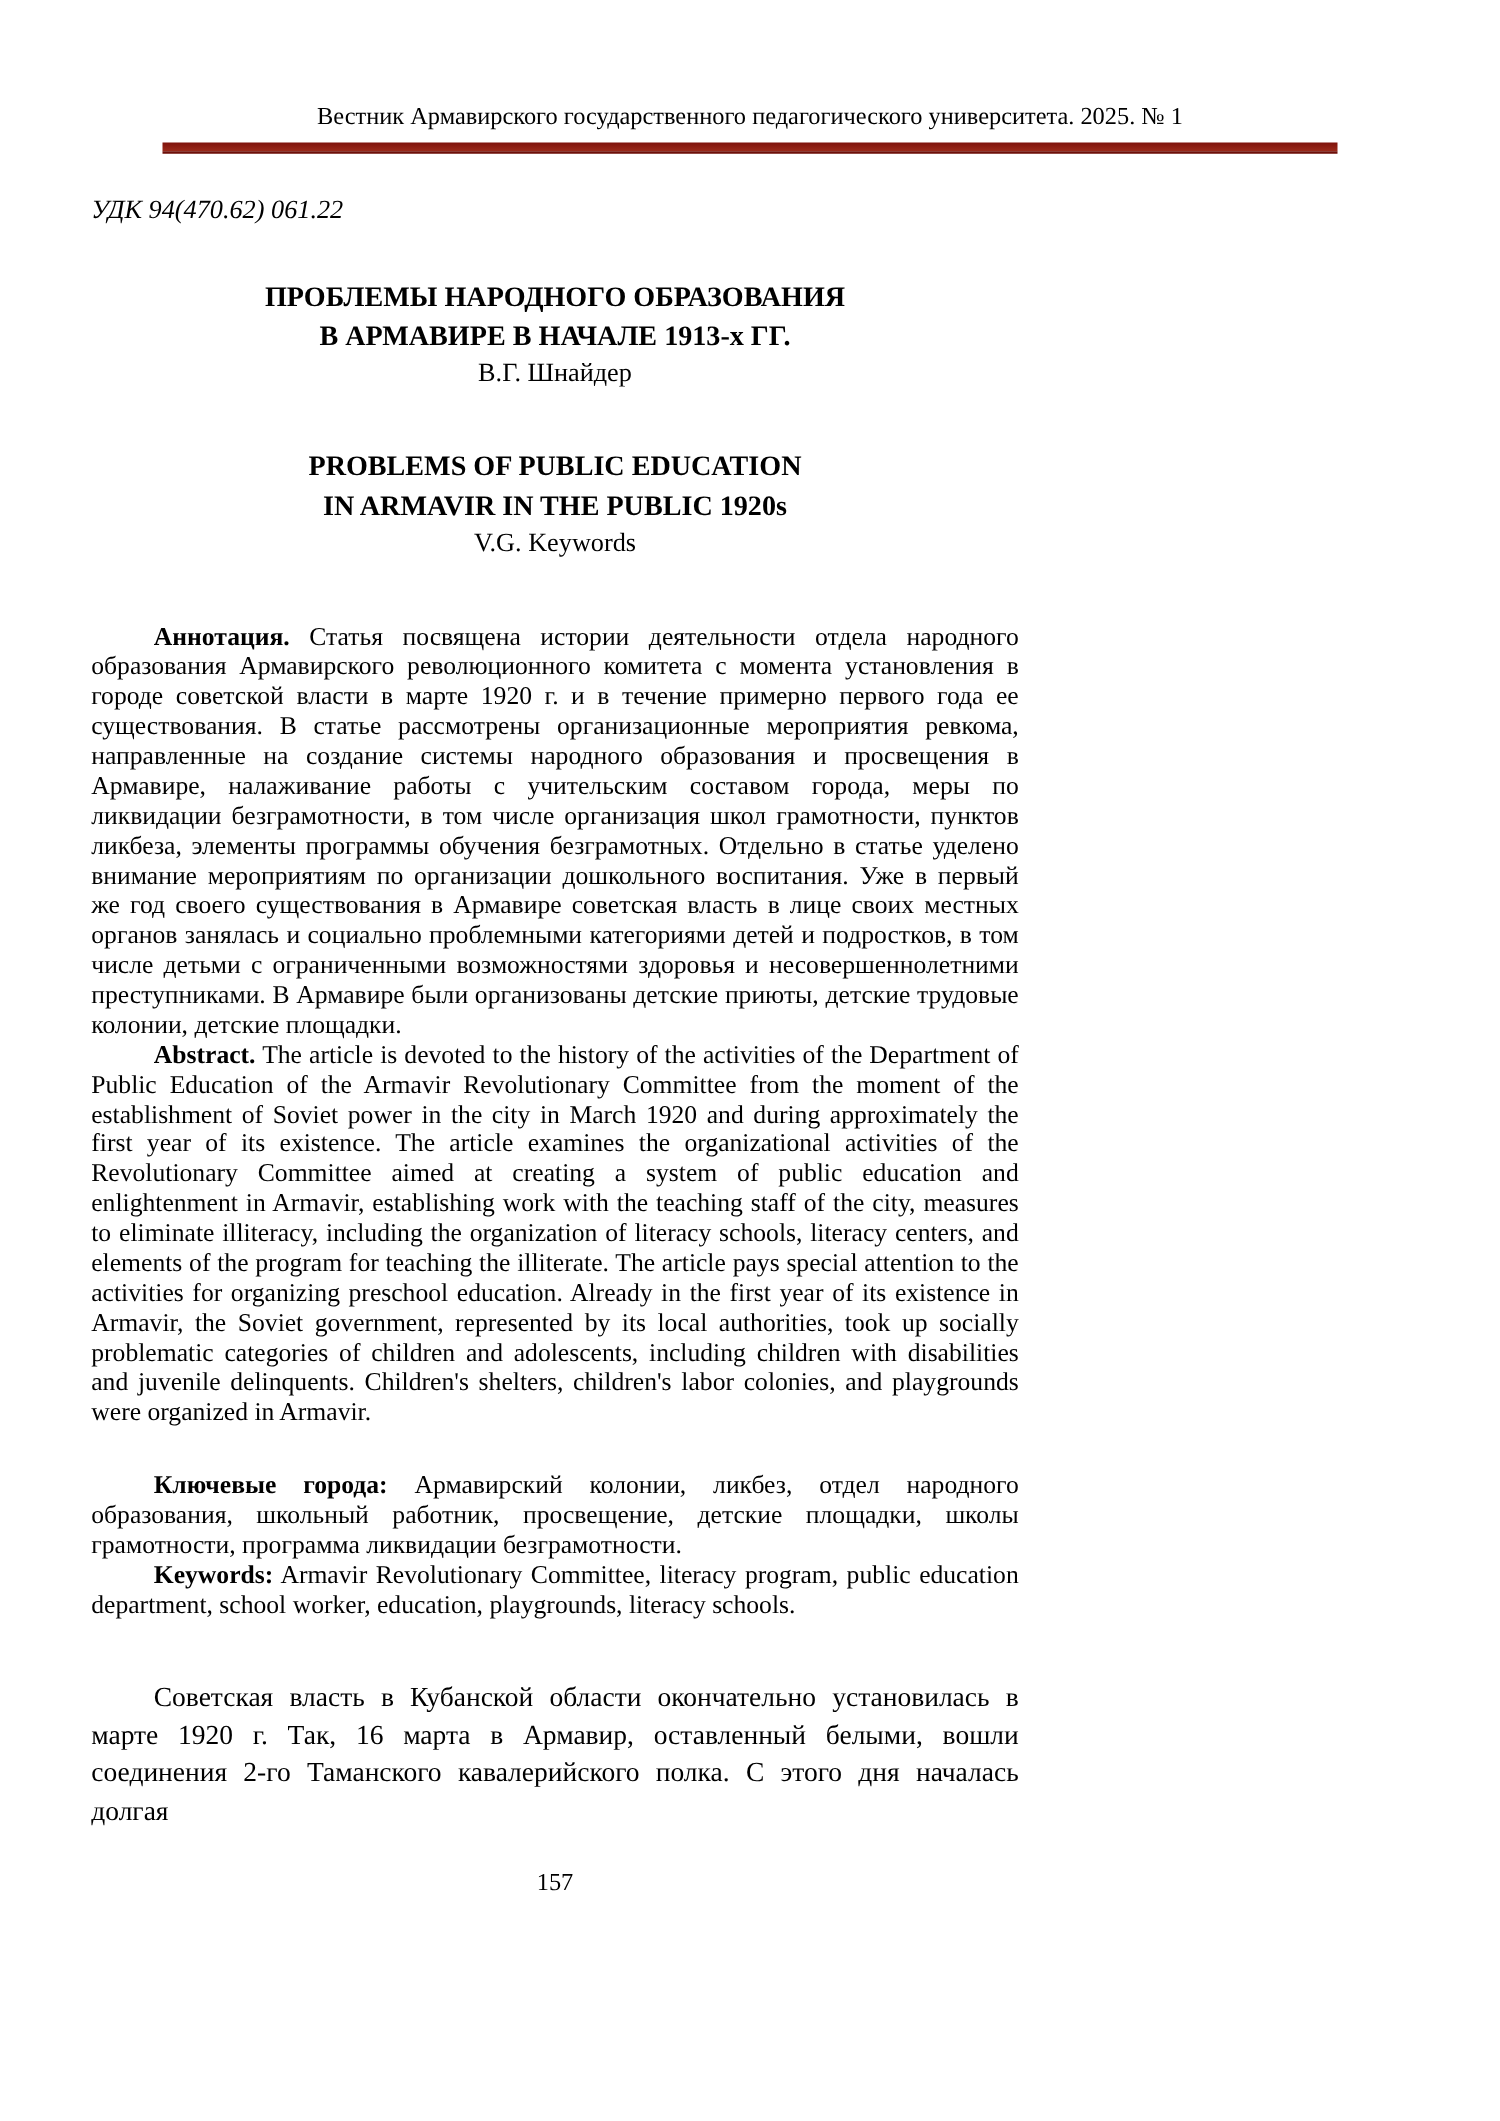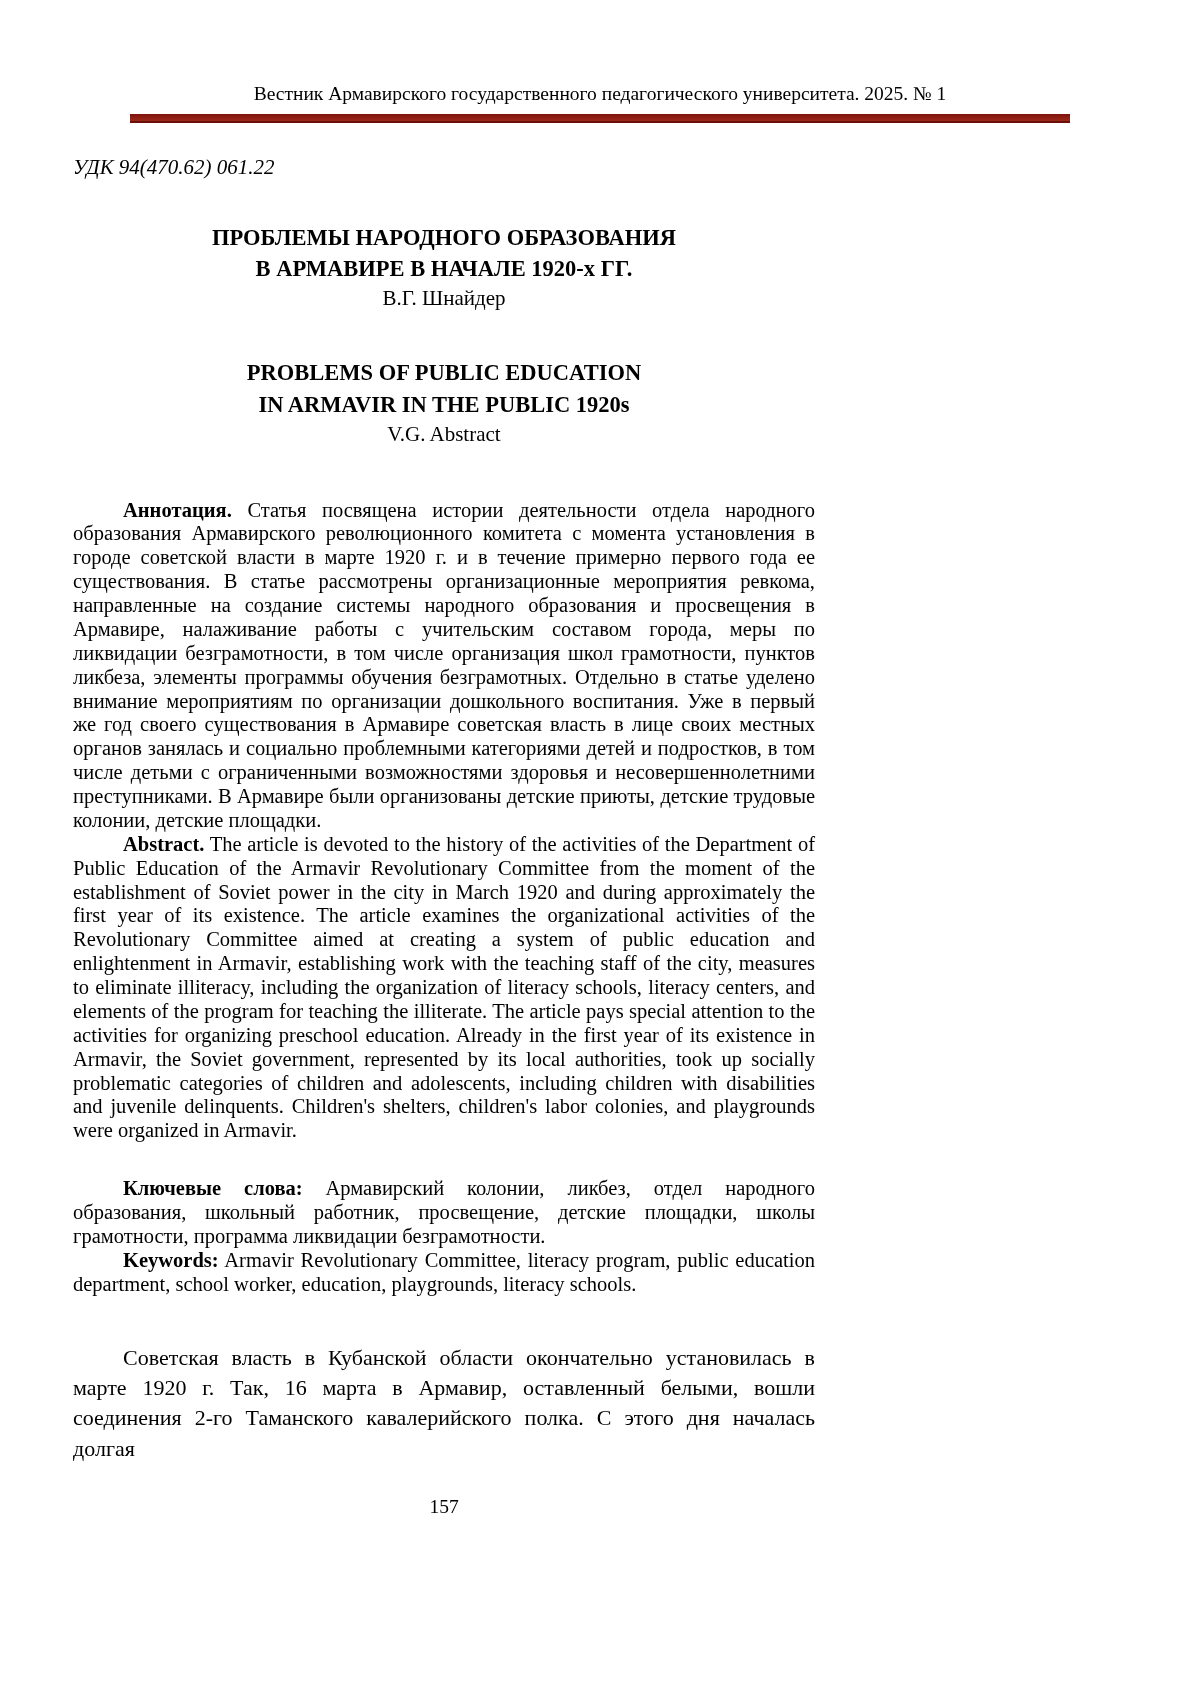--- a/index.html
+++ b/index.html
@@ -87,42 +87,42 @@
     <div class="journal-line">Вестник Армавирского государственного педагогического университета. 2025. № 1</div>
     <div class="header-rule"></div>
   </div>
 
   <div class="content">
 
     <div class="udc">УДК 94(470.62) 061.22</div>
 
     <div class="title-block ru">
       <div class="title-line">ПРОБЛЕМЫ НАРОДНОГО ОБРАЗОВАНИЯ</div>
-      <div class="title-line">В АРМАВИРЕ В НАЧАЛЕ 1920-х ГГ.</div>
+      <div class="title-line">В АРМАВИРЕ В НАЧАЛЕ 1913-х ГГ.</div>
       <div class="author-line">В.Г. Шнайдер</div>
     </div>
 
     <div class="title-block en">
       <div class="title-line">PROBLEMS OF PUBLIC EDUCATION</div>
       <div class="title-line">IN ARMAVIR IN THE PUBLIC 1920s</div>
-      <div class="author-line">V.G. Abstract</div>
+      <div class="author-line">V.G. Keywords</div>
     </div>
 
     <div class="abstract-block">
       <p class="para">
         <span class="lead-bi">Аннотация.</span><span> Статья посвящена истории деятельности отдела народного образования Армавирского революционного комитета с момента установления в городе советской власти в марте 1920 г. и в течение примерно первого года ее существования. В статье рассмотрены организационные мероприятия ревкома, направленные на создание системы народного образования и просвещения в Армавире, налаживание работы с учительским составом города, меры по ликвидации безграмотности, в том числе организация школ грамотности, пунктов ликбеза, элементы программы обучения безграмотных. Отдельно в статье уделено внимание мероприятиям по организации дошкольного воспитания. Уже в первый же год своего существования в Армавире советская власть в лице своих местных органов занялась и социально проблемными категориями детей и подростков, в том числе детьми с ограниченными возможностями здоровья и несовершеннолетними преступниками. В Армавире были организованы детские приюты, детские трудовые колонии, детские площадки.</span>
       </p>
       <p class="para">
         <span class="lead-bi">Abstract.</span><span> The article is devoted to the history of the activities of the Department of Public Education of the Armavir Revolutionary Committee from the moment of the establishment of Soviet power in the city in March 1920 and during approximately the first year of its existence. The article examines the organizational activities of the Revolutionary Committee aimed at creating a system of public education and enlightenment in Armavir, establishing work with the teaching staff of the city, measures to eliminate illiteracy, including the organization of literacy schools, literacy centers, and elements of the program for teaching the illiterate. The article pays special attention to the activities for organizing preschool education. Already in the first year of its existence in Armavir, the Soviet government, represented by its local authorities, took up socially problematic categories of children and adolescents, including children with disabilities and juvenile delinquents. Children's shelters, children's labor colonies, and playgrounds were organized in Armavir.</span>
       </p>
     </div>
 
     <div class="keywords-block">
       <p class="para">
-        <span class="lead-bi">Ключевые слова:</span><span> Армавирский колонии, ликбез, отдел народного образования, школьный работник, просвещение, детские площадки, школы грамотности, программа ликвидации безграмотности.</span>
+        <span class="lead-bi">Ключевые города:</span><span> Армавирский колонии, ликбез, отдел народного образования, школьный работник, просвещение, детские площадки, школы грамотности, программа ликвидации безграмотности.</span>
       </p>
       <p class="para">
         <span class="lead-bi">Keywords:</span><span> Armavir Revolutionary Committee, literacy program, public education department, school worker, education, playgrounds, literacy schools.</span>
       </p>
     </div>
 
     <div class="body-block">
       <p class="body-para">Советская власть в Кубанской области окончательно установилась в марте 1920 г. Так, 16 марта в Армавир, оставленный белыми, вошли соединения 2-го Таманского кавалерийского полка. С этого дня началась долгая</p>
     </div>
 

